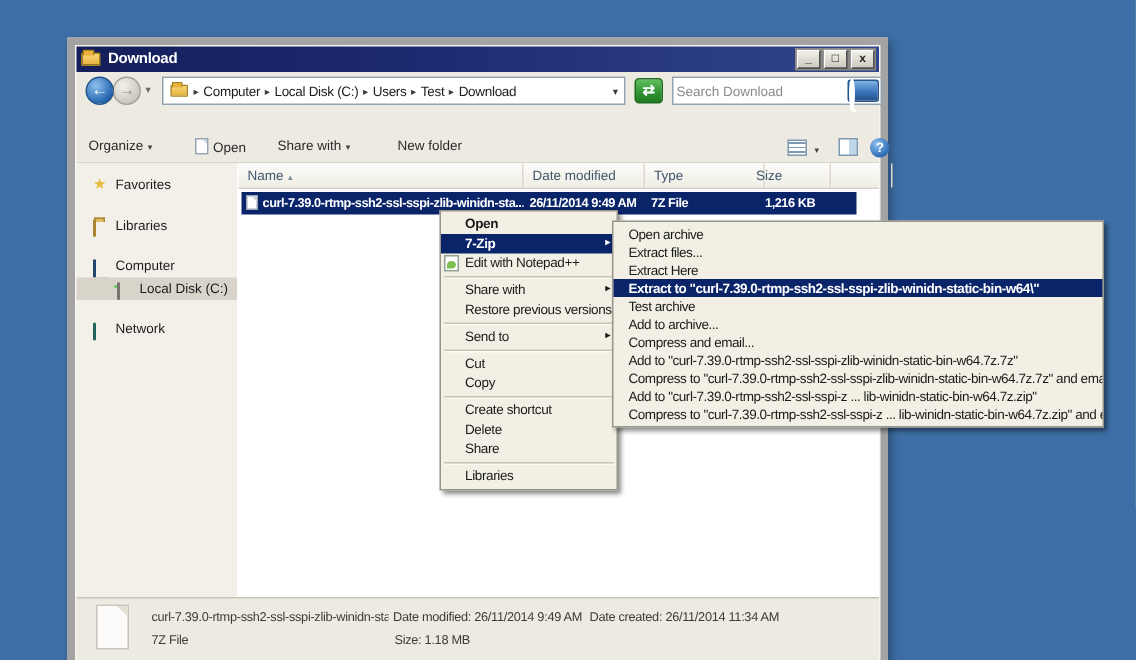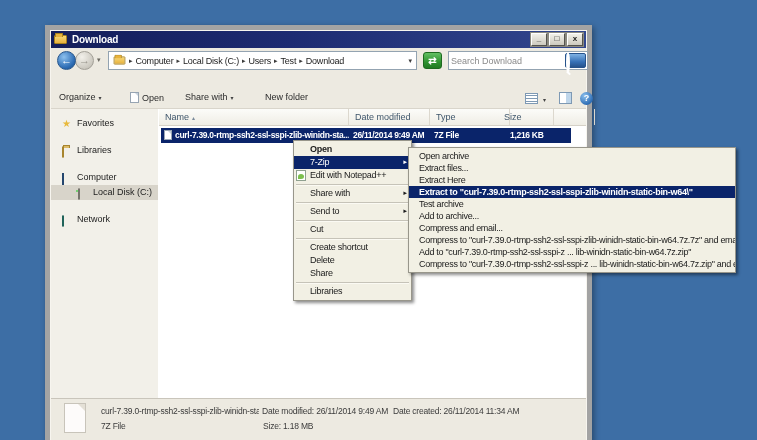--- a/index.html
+++ b/index.html
@@ -85,21 +85,21 @@
   .doc-ico::before{ content:""; position:absolute; top:0; right:0; border-style:solid; border-width:0 3px 3px 0; border-color:transparent #C7D2DC transparent transparent; }
   
   .details{ position:absolute; left:1px; right:1px; bottom:5px; height:41px; background:#EDEAE1; border-top:1px solid #C9C5BB; font-size:8.5px; color:#3b3b3b; letter-spacing:-.2px; }
   .big-doc{ position:absolute; left:13px; top:4px; width:22px; height:30px; background:#FDFBFA; border:1px solid #C8C4BA; }
   .big-doc::before{ content:""; position:absolute; top:0; right:0; border-style:solid; border-width:0 7px 7px 0; border-color:transparent #E4E0D6 transparent transparent; }
   .d-item{ position:absolute; white-space:nowrap; }
   
   .cmenu{ position:absolute; left:293px; top:140px; width:119px; background:#F2F0E4; border:1px solid #98968B; box-shadow:2px 2px 3px rgba(0,0,0,.45); padding:2px 0; z-index:10; font-size:9px; letter-spacing:-.25px; color:#1a1a1a; }
   .cmi{ position:relative; height:13px; line-height:13px; padding:0 12px 0 16px; white-space:nowrap; overflow:hidden; }
   .cmi.bold{ font-weight:bold; }
-  .cmi.sel{ background:#0A246A; color:#fff; font-weight:normal; }
+  .cmi.sel{ background:#0A246A; color:#fff; font-weight:bold; }
   .cmi .arrow{ position:absolute; right:3px; top:0; font-size:6px; line-height:13px; }
   .cmi .ico{ position:absolute; left:2px; top:1px; width:10px; height:11px; background:#fff; border:1px solid #8fa08f; }
   .cmi .ico::after{ content:""; position:absolute; left:1px; bottom:1px; width:6px; height:5px; background:#7CBF4E; border-radius:50% 50% 50% 0; }
   .msep{ height:1px; background:#C6C3B8; box-shadow:0 1px 0 #FBFAF3; margin:2px 2px; }
   .smenu{ position:absolute; left:408px; top:147px; width:328px; background:#F2F0E4; border:1px solid #98968B; box-shadow:2px 2px 3px rgba(0,0,0,.45); padding:2px 0; z-index:11; font-size:9px; letter-spacing:-.3px; color:#1a1a1a; }
   .smi{ height:12px; line-height:12px; padding:0 6px 0 10px; white-space:nowrap; overflow:hidden; }
   .smi.sel{ background:#0A246A; color:#fff; font-weight:bold; }
 </style>
 </head>
 <body>
@@ -204,37 +204,40 @@
       <span class="d-item" style="left:212px;top:22px">Size: 1.18 MB</span>
     </div>
   </div>
 
   <div class="cmenu">
     <div class="cmi bold"><span>Open</span></div>
     <div class="cmi sel"><span>7-Zip</span><span class="arrow">►</span></div>
     <div class="cmi"><span class="ico"></span><span>Edit with Notepad++</span></div>
     <div class="msep"></div>
     <div class="cmi"><span>Share with</span><span class="arrow">►</span></div>
+    <div class="cmi"><span>Restore previous versions</span></div>
     <div class="msep"></div>
     <div class="cmi"><span>Send to</span><span class="arrow">►</span></div>
     <div class="msep"></div>
     <div class="cmi"><span>Cut</span></div>
+    <div class="cmi"><span>Copy</span></div>
     <div class="msep"></div>
     <div class="cmi"><span>Create shortcut</span></div>
     <div class="cmi"><span>Delete</span></div>
     <div class="cmi"><span>Share</span></div>
     <div class="msep"></div>
     <div class="cmi"><span>Libraries</span></div>
   </div>
 
   <div class="smenu">
     <div class="smi">Open archive</div>
     <div class="smi">Extract files...</div>
     <div class="smi">Extract Here</div>
     <div class="smi sel">Extract to "curl-7.39.0-rtmp-ssh2-ssl-sspi-zlib-winidn-static-bin-w64\"</div>
     <div class="smi">Test archive</div>
     <div class="smi">Add to archive...</div>
     <div class="smi">Compress and email...</div>
+    <div class="smi">Add to "curl-7.39.0-rtmp-ssh2-ssl-sspi-zlib-winidn-static-bin-w64.7z.7z"</div>
     <div class="smi">Compress to "curl-7.39.0-rtmp-ssh2-ssl-sspi-zlib-winidn-static-bin-w64.7z.7z" and email</div>
     <div class="smi">Add to "curl-7.39.0-rtmp-ssh2-ssl-sspi-z ... lib-winidn-static-bin-w64.7z.zip"</div>
     <div class="smi">Compress to "curl-7.39.0-rtmp-ssh2-ssl-sspi-z ... lib-winidn-static-bin-w64.7z.zip" and email</div>
   </div>
 </div>
 
 </body></html>

